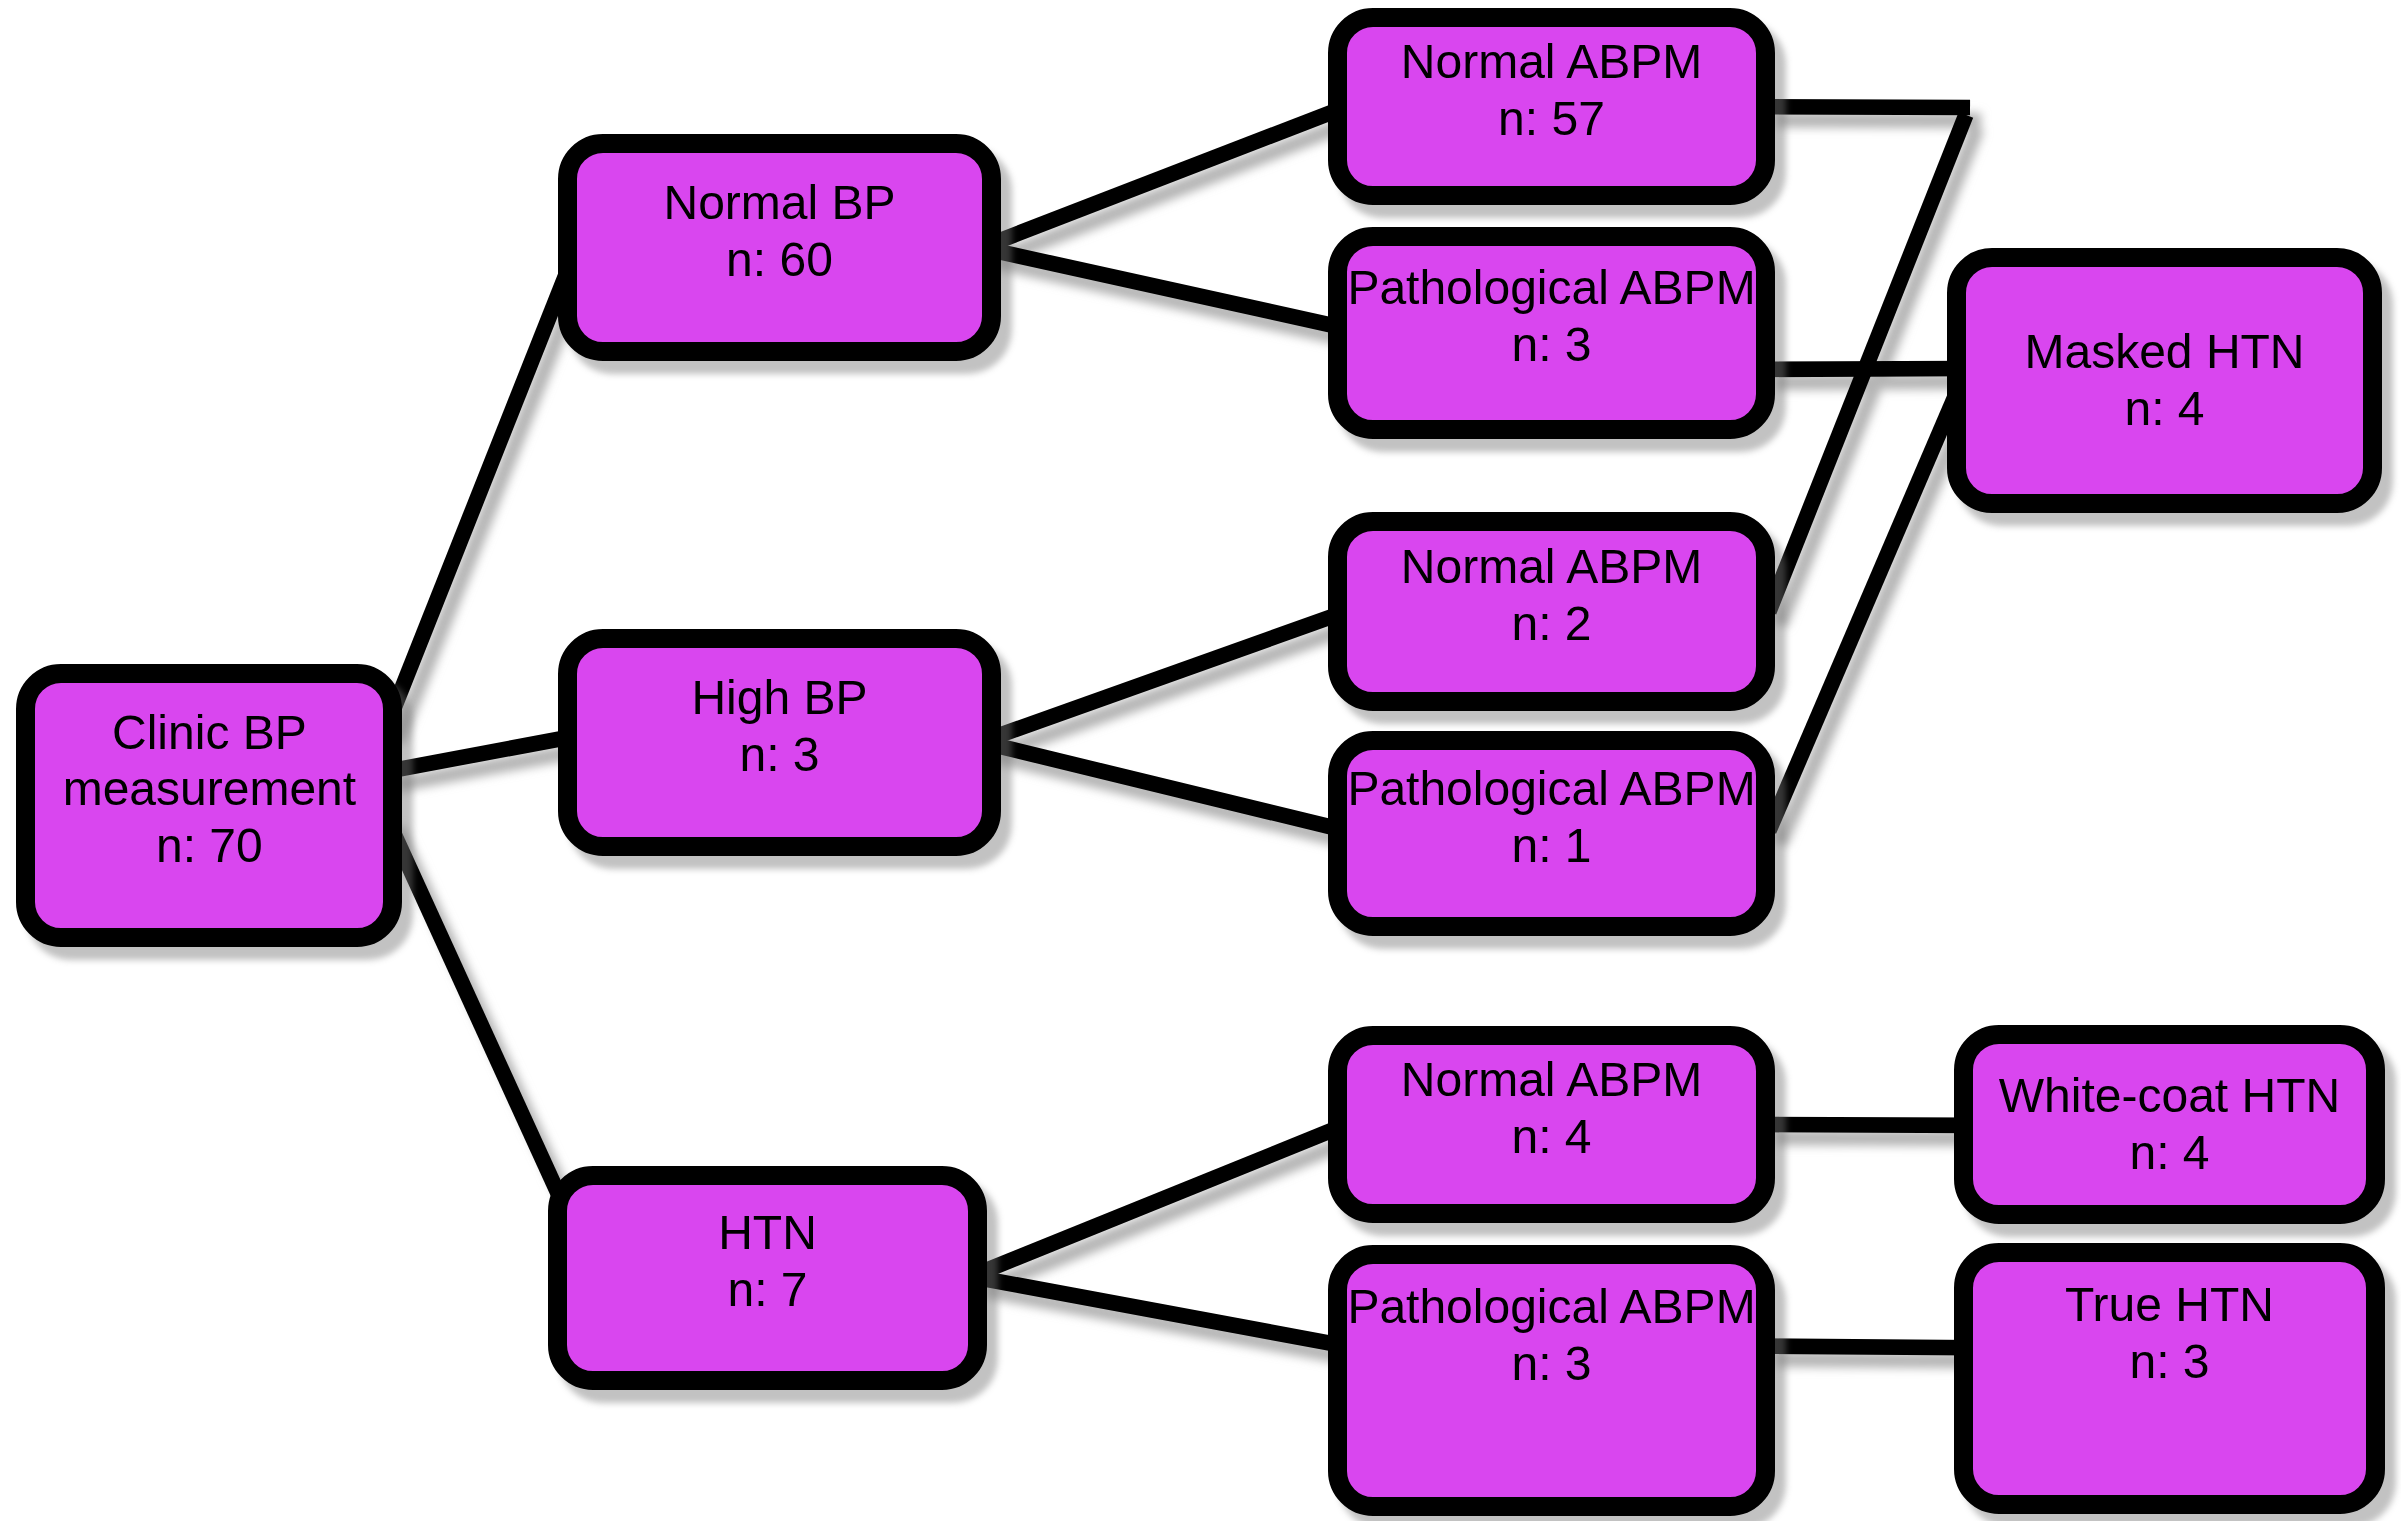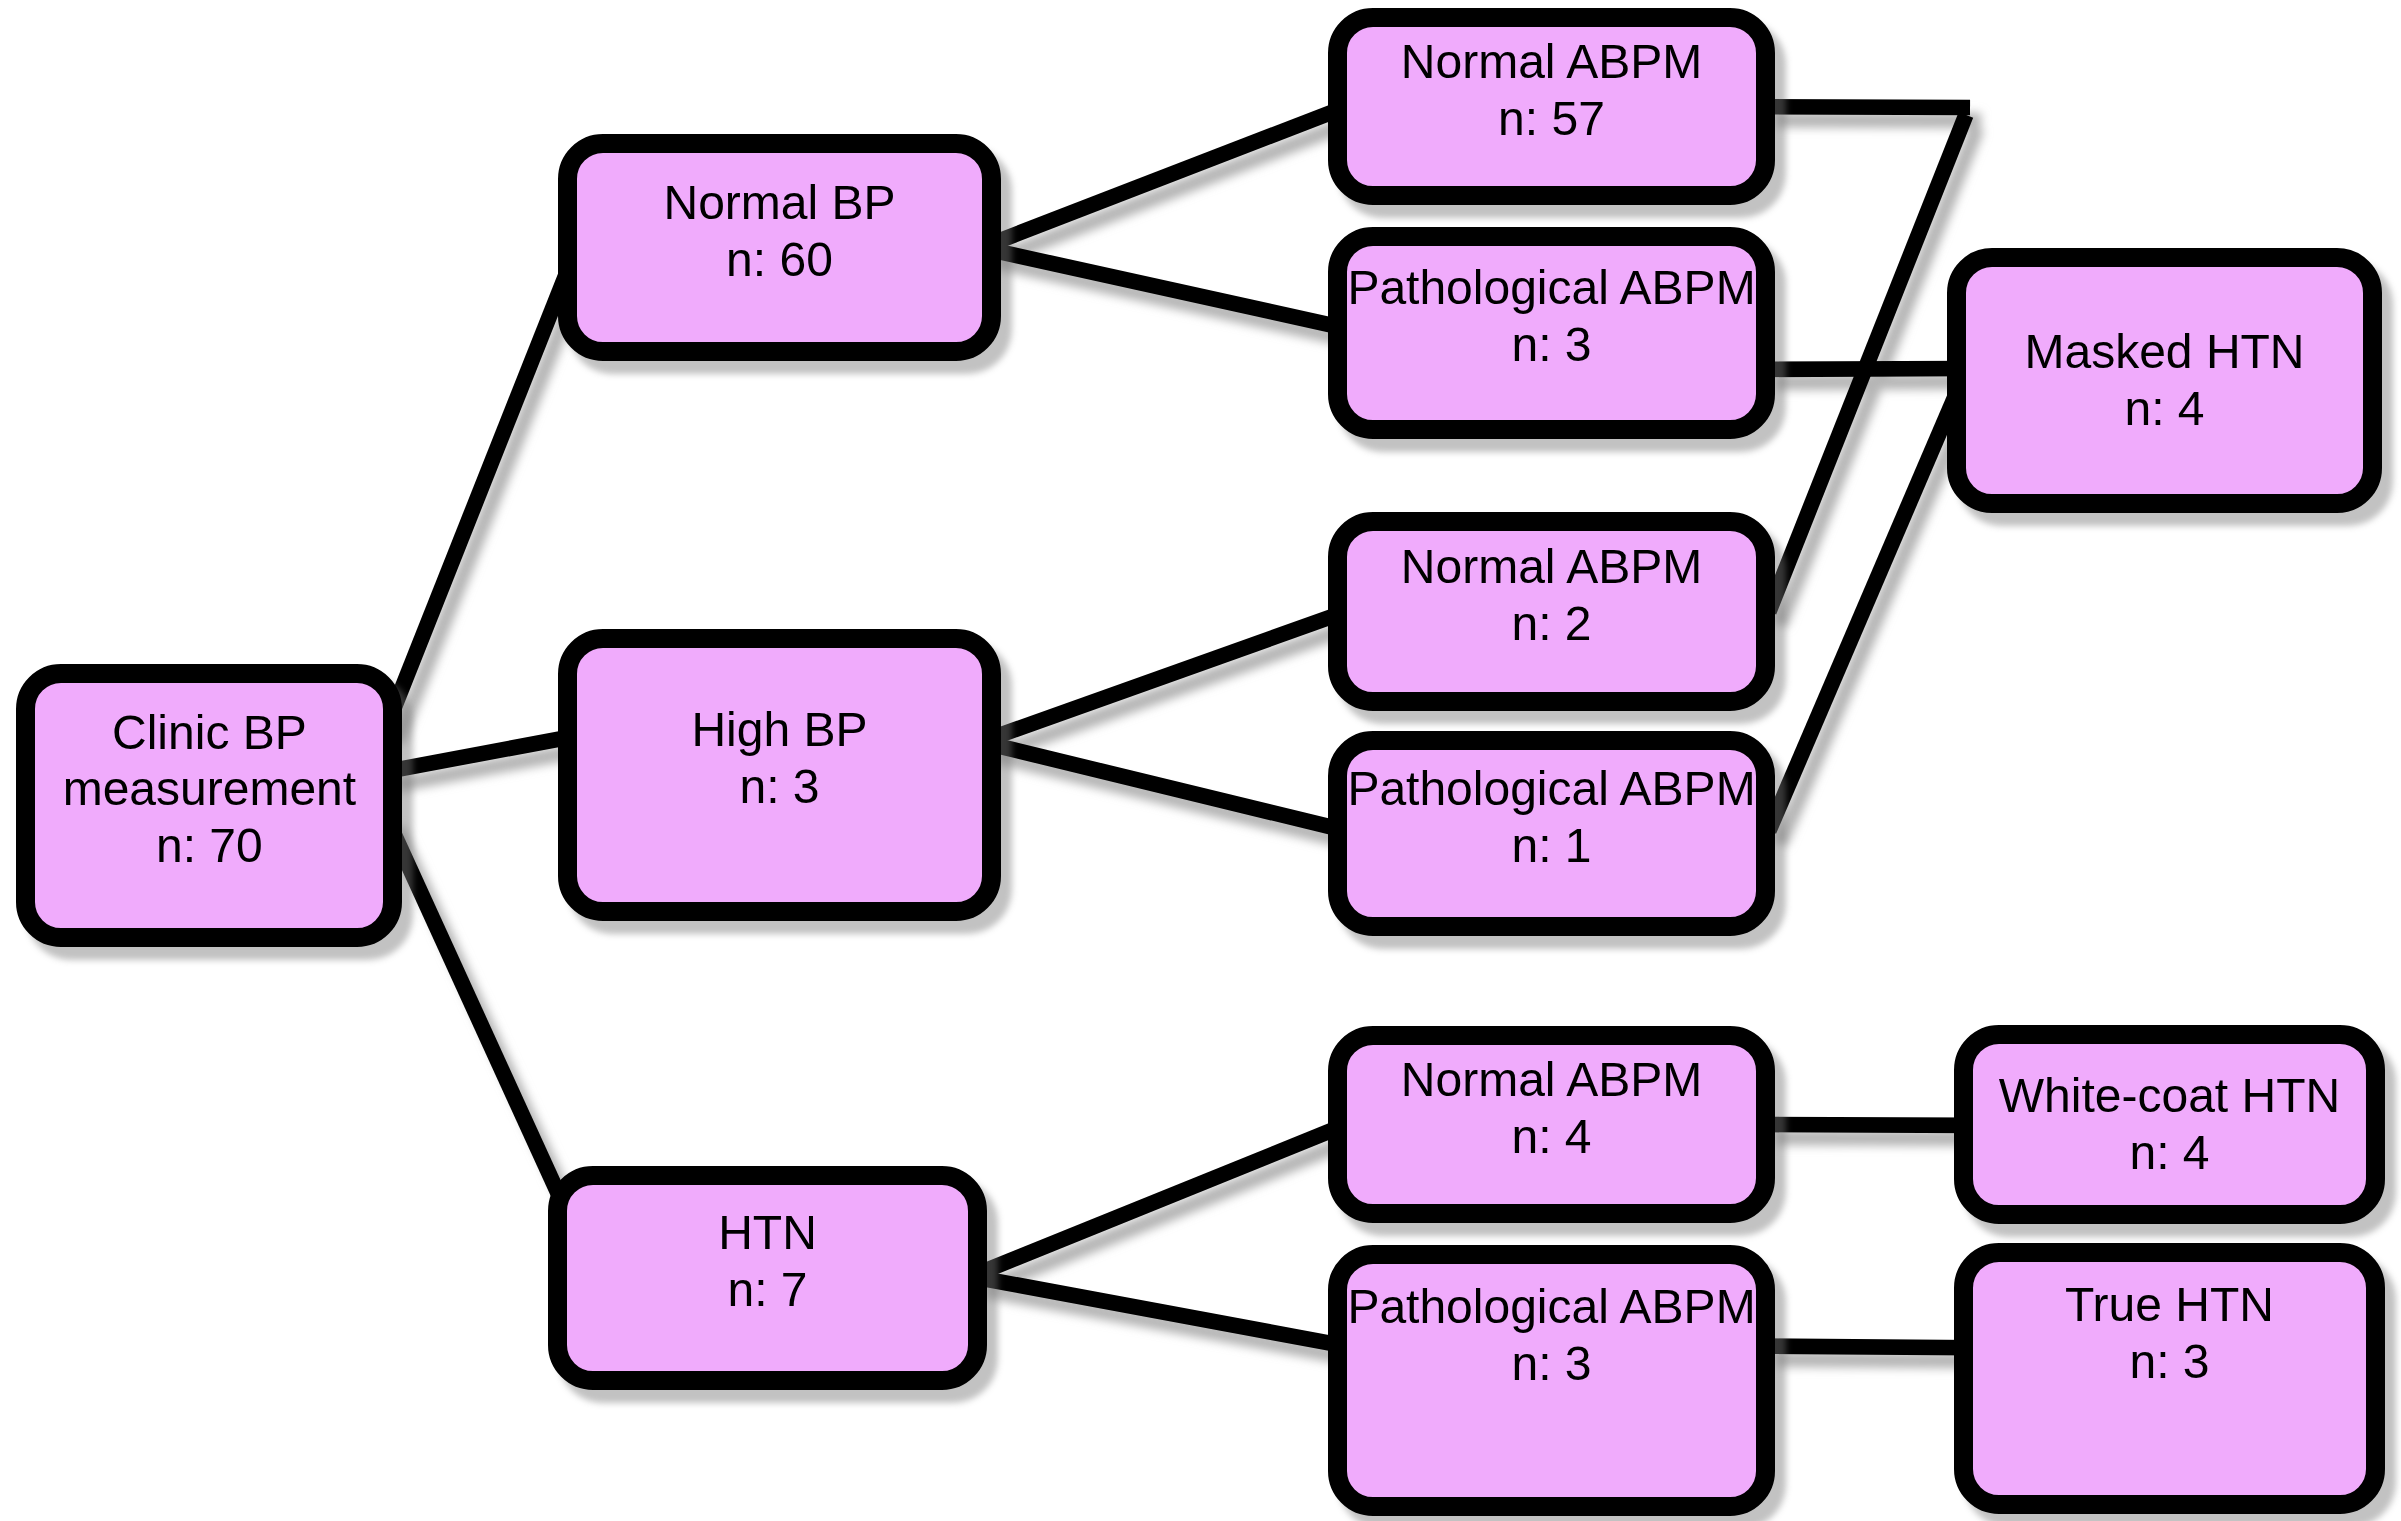--- a/index.html
+++ b/index.html
@@ -24,21 +24,21 @@
     height: 1521px;
     filter: drop-shadow(11.5px 13px 4.9px rgba(120,120,120,0.55));
   }
   svg.edge-layer line {
     stroke: #000000;
     stroke-width: 19;
   }
   .node {
     position: absolute;
     box-sizing: border-box;
-    background: #f0abfc;
+    background: #d946ef;
     border: 19px solid #000000;
     border-radius: 45px;
     display: flex;
     align-items: center;
     justify-content: center;
     box-shadow: 10.7px 12.3px 6.6px rgba(120,120,120,0.45);
   }
   .lbl {
     text-align: center;
     font-size: 48px;
@@ -51,21 +51,21 @@
   .lbl-high { transform: translateY(-45px); }
   .serif .lbl {
     font-family: "Liberation Serif", serif;
     font-size: 54px;
     line-height: 1.5;
     transform: translateY(-3.3px);
   }
   
   #n-clinic    { left: 16.4px;   top: 664px;  width: 386px; height: 283px; }
   #n-normalbp  { left: 558px;  top: 134px;  width: 443px; height: 227px; }
-  #n-highbp    { left: 558px;  top: 629px;  width: 443px; height: 292px; }
+  #n-highbp    { left: 558px;  top: 629px;  width: 443px; height: 227px; }
   #n-htn       { left: 548px;  top: 1166px; width: 439px; height: 224px; }
   #n-nabpm57   { left: 1328px; top: 8.2px;   width: 447px; height: 197px; }
   #n-pabpm3a   { left: 1328px; top: 227px;  width: 447px; height: 212px; }
   #n-nabpm2    { left: 1328px; top: 512px;  width: 447px; height: 199px; }
   #n-pabpm1    { left: 1328px; top: 731px;  width: 447px; height: 205px; }
   #n-nabpm4    { left: 1328px; top: 1026px; width: 447px; height: 197px; }
   #n-pabpm3b   { left: 1328px; top: 1245px; width: 447px; height: 271px; }
   #n-normo     { left: 1947px; top: 11.5px;   width: 438px; height: 197px; }
   #n-masked    { left: 1947px; top: 248px;  width: 435px; height: 265px; }
   #n-whitecoat { left: 1954px; top: 1025px; width: 431px; height: 199px; }

